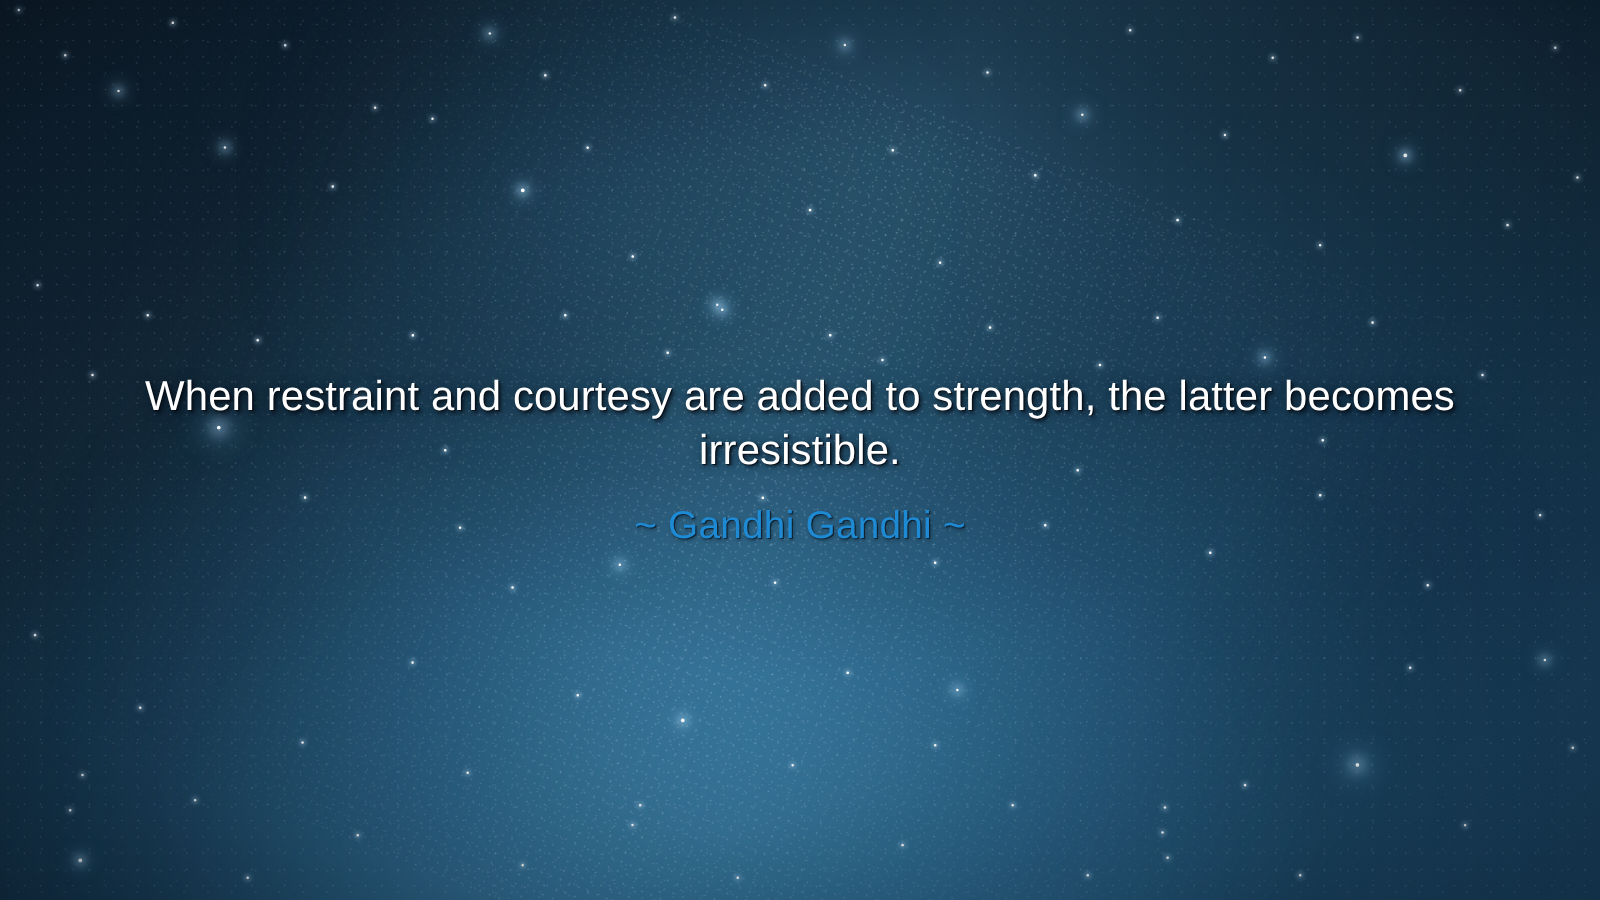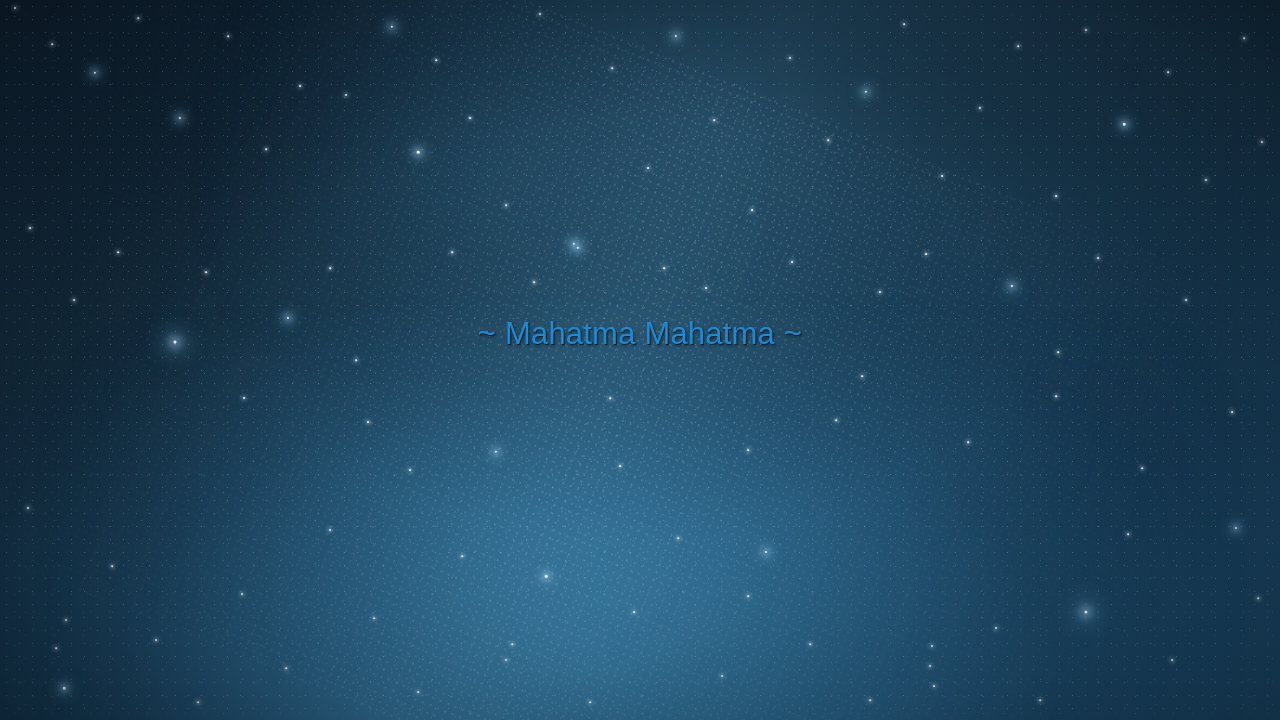--- a/index.html
+++ b/index.html
@@ -305,16 +305,17 @@
       <div class="star g1" style="left: 1040px; top: 700px; width: 1.7px; height: 1.7px;"></div>
       <div class="star g1" style="left: 356px; top: 360px; width: 1.6px; height: 1.6px;"></div>
       <div class="star g1" style="left: 610px; top: 398px; width: 1.5px; height: 1.5px;"></div>
       <div class="star g1" style="left: 862px; top: 376px; width: 1.7px; height: 1.7px;"></div>
       <div class="star g1" style="left: 1058px; top: 352px; width: 1.6px; height: 1.6px;"></div>
     </div>
 
   <div class="vignette"></div>
 
   <div class="quote-wrap">
-    <p class="attribution">~ Mahatma Mahatma ~</p>
+    <p class="quote-text">When restraint and courtesy are added to strength, the latter becomes irresistible.</p>
+    <p class="attribution">~ Gandhi Gandhi ~</p>
   </div>
 
 </div>
 
 </body></html>

